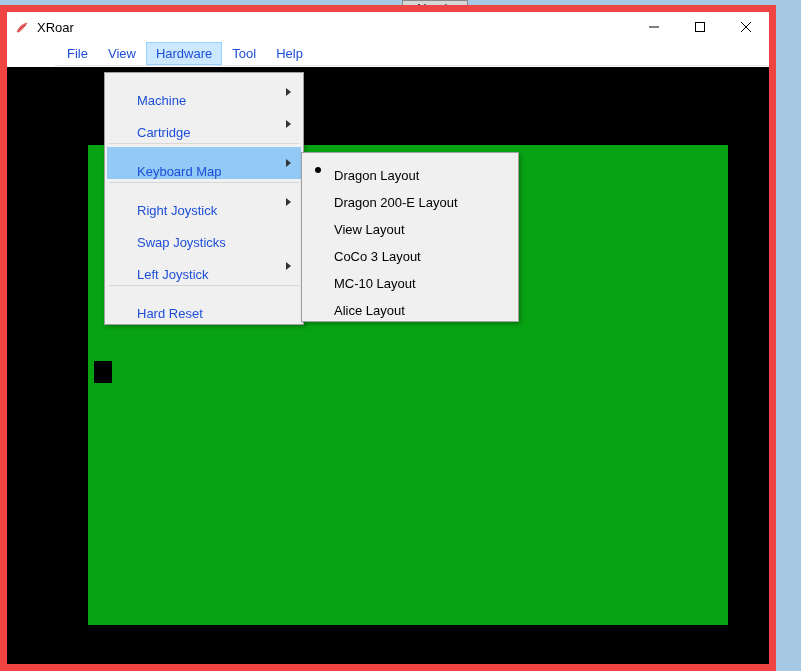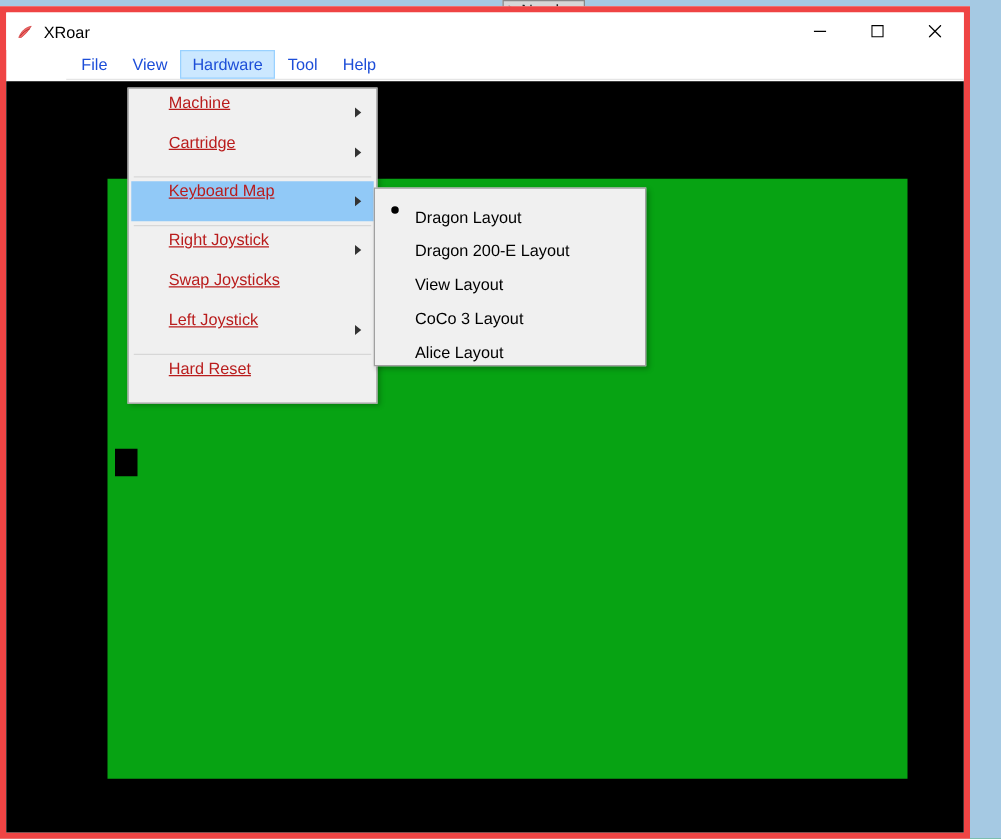--- a/index.html
+++ b/index.html
@@ -6,21 +6,21 @@
   body { background: #a5c9e3; width: 801px; height: 671px; overflow: hidden; position: relative; }
 
   .bg-fragment {
     position: absolute; top: 0; left: 402px; background: #d7d7d7;
     border: 1px solid #888; padding: 0 4px; font-size: 13px; height: 17px;
     display: flex; align-items: center; color: #222;
   }
 
   .window {
     position: absolute; top: 5px; left: 0; width: 776px; height: 666px;
-    background: #fff; border: 5px solid #ef4444;
+    background: #fff; border: 7px solid #ef4444;
   }
   .titlebar {
     height: 30px; display: flex; align-items: center; padding: 0 0 0 8px;
     background: #fff;
   }
   .titlebar .app-icon {
     width: 16px; height: 16px; margin-right: 6px; display: inline-block;
     position: relative;
   }
   .titlebar .app-icon svg { display: block; }
@@ -55,22 +55,22 @@
     display: inline-block; width: 18px; height: 22px; background: #000; margin-left: 0;
     position: absolute; left: 6px; top: 216px;
   }
 
   .dropdown {
     position: absolute; top: 60px; left: 97px; width: 200px;
     background: #f0f0f0; border: 1px solid #a0a0a0; box-shadow: 2px 2px 4px rgba(0,0,0,0.25);
     padding: 3px 2px; font-size: 13px;
   }
   .dropdown .dd-item {
-    height: 32px; display: flex; align-items: flex-start; padding: 0 26px 0 30px;
-    position: relative; color: #b91c1c; text-decoration: underline;
+    height: 32px; display: flex; align-items: flex-end; padding: 0 26px 0 30px;
+    position: relative; color: #1d4ed8;
   }
   .dropdown .dd-item.highlight { background: #91c9f7; }
   .dropdown .dd-sep { height: 1px; background: #d7d7d7; margin: 3px 2px; }
   .dropdown .dd-item.has-sub::after {
     content: ""; position: absolute; right: 10px; top: 50%; transform: translateY(-50%);
     border-left: 5px solid #333; border-top: 4px solid transparent; border-bottom: 4px solid transparent;
   }
 
   .submenu {
     position: absolute; top: 140px; left: 294px; width: 218px;
@@ -196,17 +196,20 @@
     <div class="dd-item">
         <span>Dragon 200-E Layout</span>
       </div>
     <div class="dd-item">
         <span>View Layout</span>
       </div>
     <div class="dd-item">
         <span>CoCo 3 Layout</span>
       </div>
     <div class="dd-item">
+        <span>MC-10 Layout</span>
+      </div>
+    <div class="dd-item">
         <span>Alice Layout</span>
       </div>
   </div>
 
 </div>
 
 </body></html>

